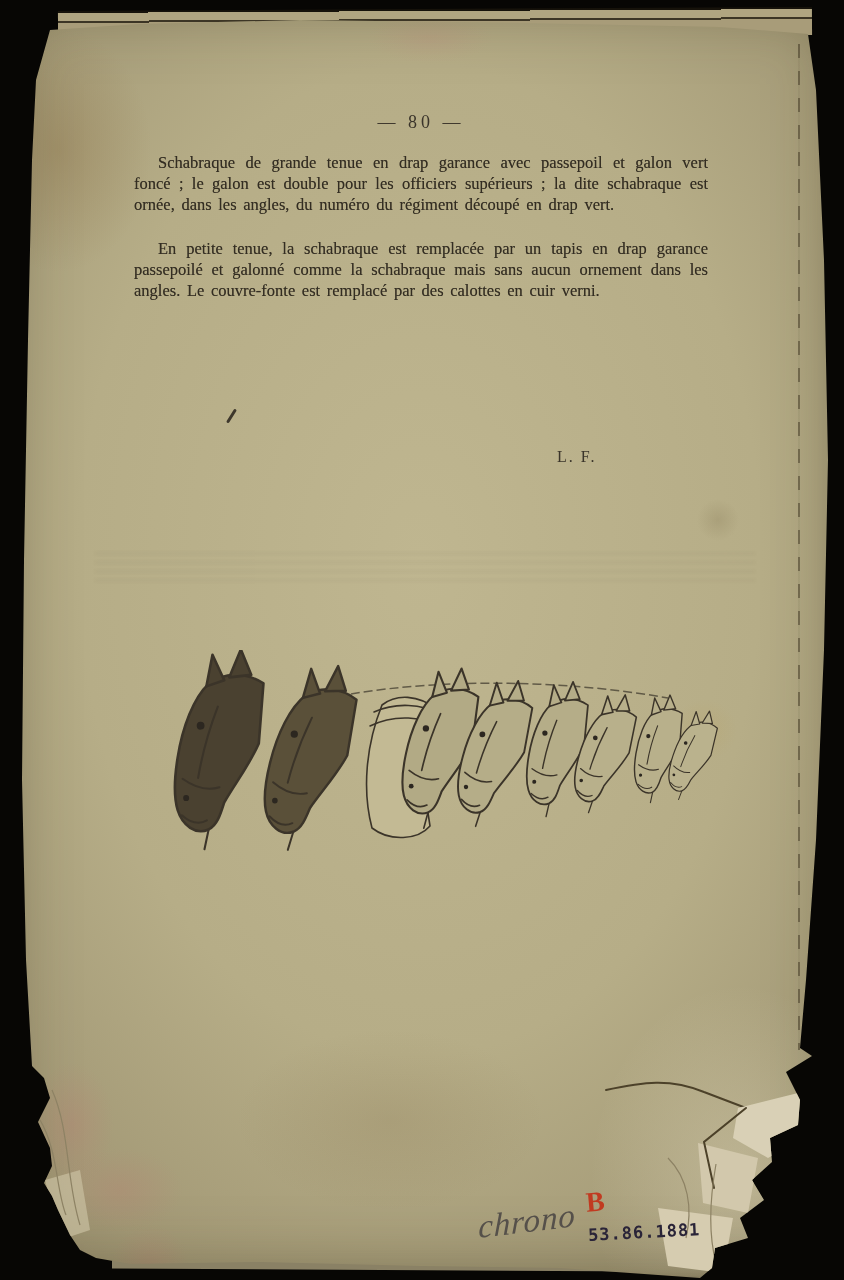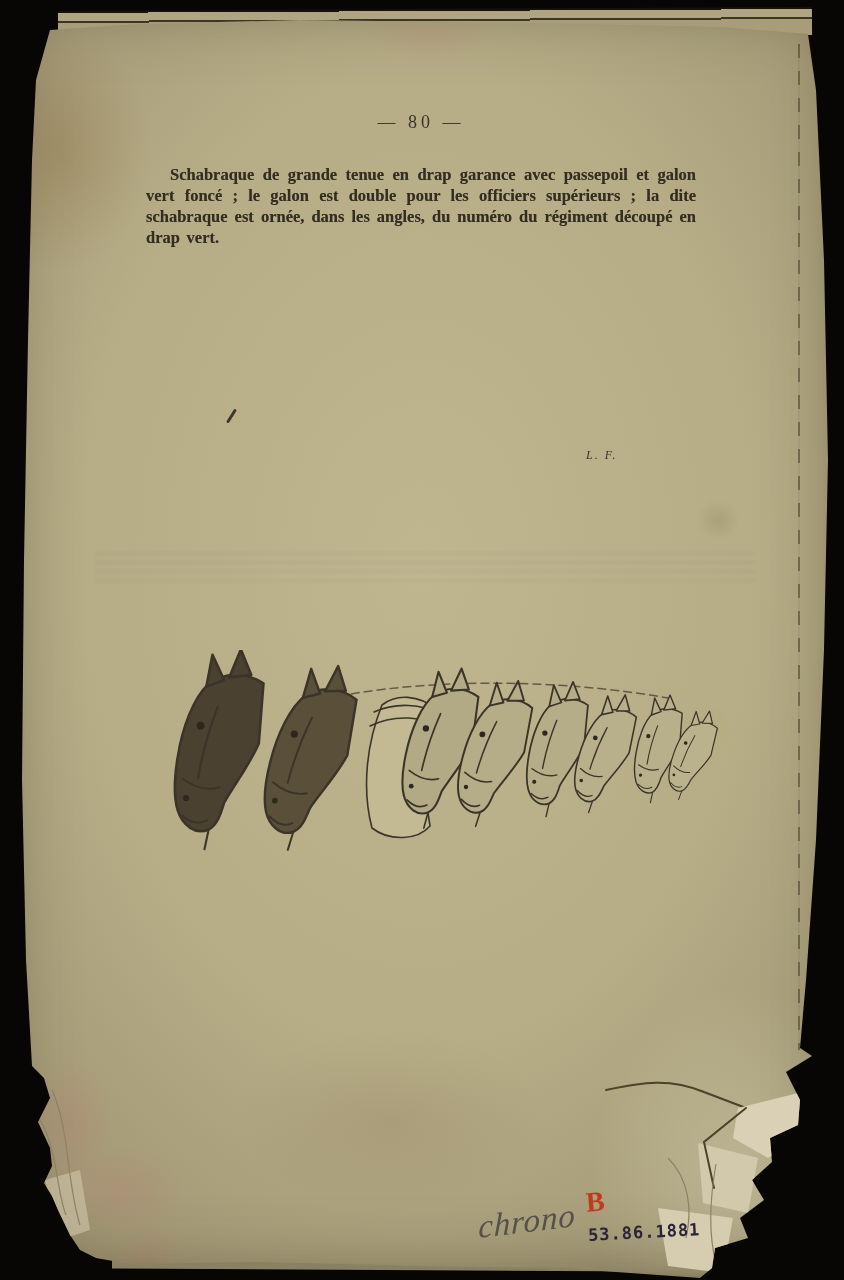--- a/index.html
+++ b/index.html
@@ -36,23 +36,23 @@
     background:repeating-linear-gradient(180deg, rgba(90,80,55,.10) 0 3px, transparent 3px 9px);
     filter:blur(1.5px);}
   .crease-right{position:absolute;left:798px;top:44px;width:2px;height:1006px;
     background:repeating-linear-gradient(180deg, rgba(66,56,36,.55) 0 14px, rgba(66,56,36,.07) 14px 27px);}
   
   .pagenum{position:absolute;left:130px;top:112px;width:582px;text-align:center;
     color:#3a342a;font-size:18px;letter-spacing:4px;}
   .textblock{position:absolute;left:130px;top:148px;width:582px;color:#332d22;
     font-size:16.5px;line-height:21px;text-align:justify;word-spacing:2.5px;
     text-shadow:0 0 .5px rgba(51,45,34,.55);}
-  .textblock p{margin:16px;text-indent:24px;font-weight:bold;}
+  .textblock p{margin:4px;text-indent:24px;}
   .textblock p.gap{margin-top:23px;}
-  .signature{position:absolute;left:586px;top:448px;color:#3a342a;font-size:12px;letter-spacing:2px;font-style:italic;}
+  .signature{position:absolute;left:557px;top:448px;color:#3a342a;font-size:16px;letter-spacing:2px;}
   .pencil-slash{position:absolute;left:230px;top:408px;width:3px;height:16px;background:#3e382c;
     border-radius:2px;transform:rotate(32deg);}
   
   .illus{position:absolute;left:146px;top:650px;width:578px;height:212px;}
   .hh-head{fill:currentColor;stroke:#3b3429;stroke-width:2;stroke-linejoin:round;}
   .hh-ear{fill:currentColor;stroke:#3b3429;stroke-width:2;stroke-linejoin:round;}
   .hh-line{fill:none;stroke:#3b3429;stroke-width:1.6;stroke-linecap:round;}
   .hh-dot{fill:#2c2720;}
   .rail{fill:none;stroke:rgba(59,53,42,.7);stroke-width:1.5;stroke-dasharray:9 4;}
   .neck{fill:#c3ba94;stroke:#3b3429;stroke-width:1.6;stroke-linejoin:round;}
@@ -81,20 +81,21 @@
 
   <div class="paper">
 
     <div class="ghost-text"></div>
     <div class="crease-right"></div>
 
     <div class="pagenum">— 80 —</div>
 
     <div class="textblock">
       <p>Schabraque de grande tenue en drap garance avec passepoil et galon vert foncé ; le galon est double pour les officiers supérieurs ; la dite schabraque est ornée, dans les angles, du numéro du régiment découpé en drap vert.</p>
+      <p class="gap">En petite tenue, la schabraque est remplacée par un tapis en drap garance passepoilé et galonné comme la schabraque mais sans aucun ornement dans les angles. Le couvre-fonte est remplacé par des calottes en cuir verni.</p>
     </div>
 
     <div class="pencil-slash"></div>
 
     <div class="signature">L. F.</div>
 
     <svg class="illus" viewBox="0 0 578 212">
       <defs>
         <g id="horsehead">
           <path class="hh-head" d="M46,16 C34,26 24,48 19,72 C16,86 14,100 17,112 C20,124 30,132 40,128 C47,125 50,116 53,108 C62,94 74,80 82,64 L88,18 C74,8 58,8 46,16 Z"></path>

